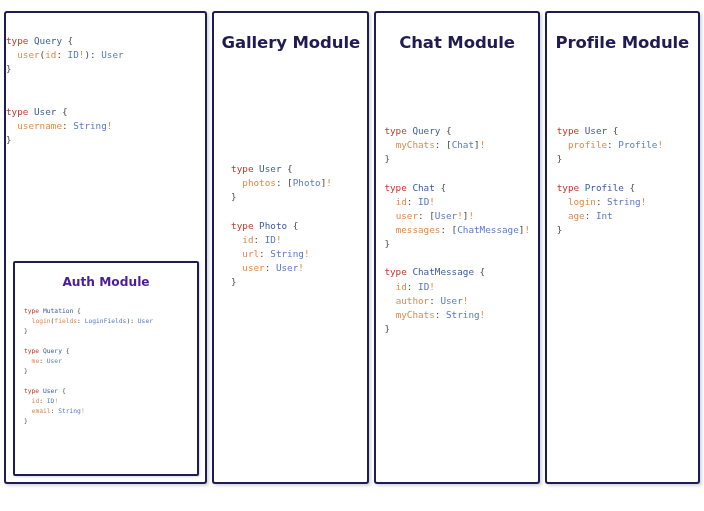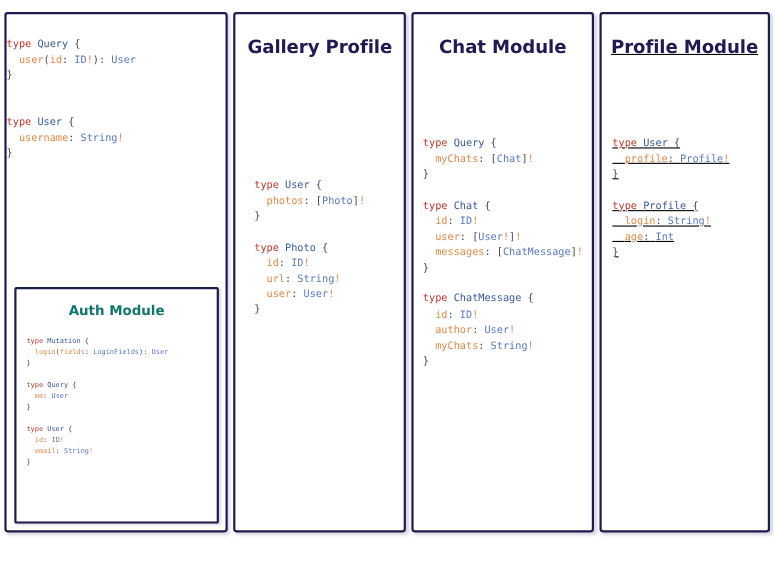--- a/index.html
+++ b/index.html
@@ -33,21 +33,21 @@
     box-shadow: 2px 2px 3px rgba(120,120,150,0.30);
     height: 473px;
     display: flex;
     flex-direction: column;
     position: relative;
   }
 
   .card-user    { width: 204px; }
   .card-gallery { width: 158px; }
   .card-chat    { width: 166px; }
-  .card-profile { width: 156px; text-decoration: underline; }
+  .card-profile { width: 156px; }
 
   .module-title {
     text-align: center;
     font-family: "DejaVu Sans", "Liberation Sans", sans-serif;
     font-weight: 700;
     font-size: 16.5px;
     letter-spacing: -0.1px;
     color: #201b52;
     margin: 21px 0 0 0;
     line-height: 1.1;
@@ -81,21 +81,21 @@
     background: #ffffff;
     border: 2px solid #1d1d50;
     border-radius: 2px;
     box-shadow: 1px 1px 2px rgba(120,120,150,0.28);
   }
   .nested-title {
     text-align: center;
     font-family: "DejaVu Sans", "Liberation Sans", sans-serif;
     font-weight: 700;
     font-size: 12.2px;
-    color: #0f766e;
+    color: #4c1d95;
     margin: 12px 0 0 0;
   }
   .code-small {
     font-size: 6.3px;
     padding: 11px 0 0 9px;
     line-height: 1.58;
   }
 
   
   .t-kw    { color: #c0392b; }   
@@ -131,21 +131,21 @@
 <span class="t-punc">}</span>
 <span class="t-punc"></span>
 <span class="t-kw">type</span> <span class="t-name">User</span><span class="t-punc"> {</span>
   <span class="t-field">id</span><span class="t-punc">: </span><span class="t-type">ID</span><span class="t-bang">!</span>
   <span class="t-field">email</span><span class="t-punc">: </span><span class="t-type">String</span><span class="t-bang">!</span>
 <span class="t-punc">}</span></pre>
     </div>
   </div>
 
   <div class="module-card card-gallery">
-    <div class="module-title">Gallery Profile</div>
+    <div class="module-title">Gallery Module</div>
     <pre class="code-block code-main"><span class="t-kw">type</span> <span class="t-name">User</span><span class="t-punc"> {</span>
   <span class="t-field">photos</span><span class="t-punc">: </span><span class="t-punc">[</span><span class="t-type">Photo</span><span class="t-punc">]</span><span class="t-bang">!</span>
 <span class="t-punc">}</span>
 <span class="t-punc"></span>
 <span class="t-kw">type</span> <span class="t-name">Photo</span><span class="t-punc"> {</span>
   <span class="t-field">id</span><span class="t-punc">: </span><span class="t-type">ID</span><span class="t-bang">!</span>
   <span class="t-field">url</span><span class="t-punc">: </span><span class="t-type">String</span><span class="t-bang">!</span>
   <span class="t-field">user</span><span class="t-punc">: </span><span class="t-type">User</span><span class="t-bang">!</span>
 <span class="t-punc">}</span></pre>
   </div>

